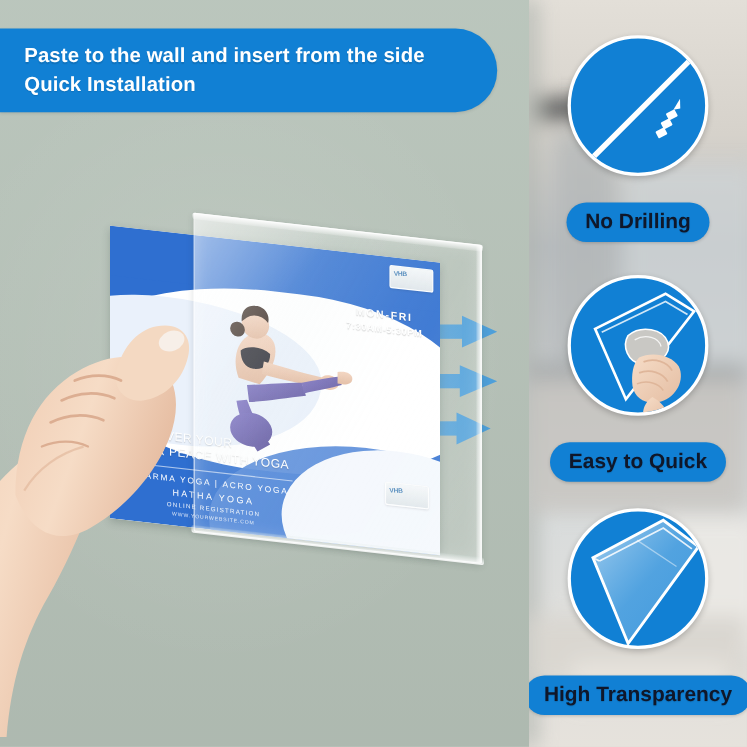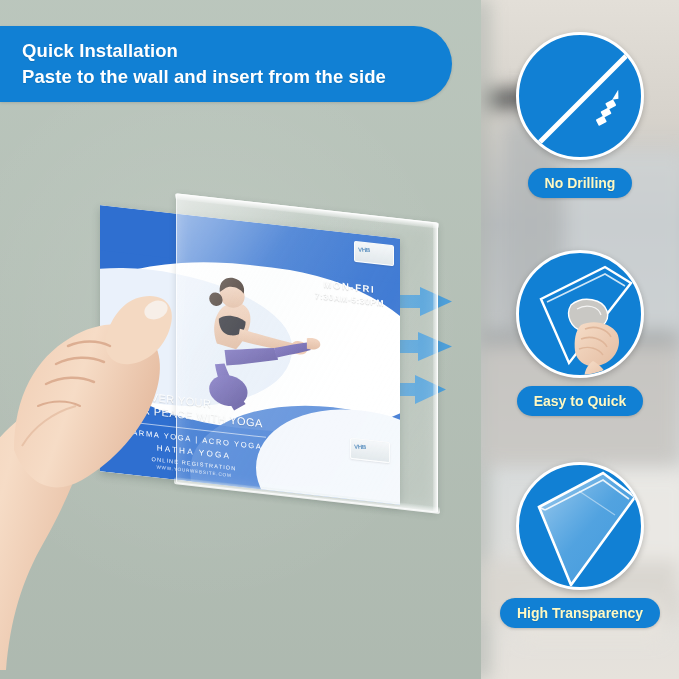--- a/index.html
+++ b/index.html
@@ -267,26 +267,26 @@
   .circle {
     width: 128px; height: 128px;
     border-radius: 50%;
     background: #1180d4;
     border: 3.5px solid #ffffff;
     position: relative;
     overflow: hidden;
     box-shadow: 0 2px 6px rgba(0,0,0,0.22);
   }
   .pill {
-    margin-top: 8px;
+    margin-top: 24px;
     background: #1180d4;
     border-radius: 18px;
     padding: 7px 17px;
-    color: #fef9c3;
-    font-size: 14px;
+    color: #0f172a;
+    font-size: 19px;
     font-weight: bold;
     white-space: nowrap;
     box-shadow: 0 1px 3px rgba(0,0,0,0.18);
     text-shadow: 0 1px 1px rgba(0,0,0,0.12);
   }
 </style>
 </head>
 <body>
 
 <div id="stage">
@@ -415,22 +415,22 @@
       <path d="M150 196 C164 190 180 190 192 196" stroke="#dcae92" stroke-width="2.5" fill="none" stroke-linecap="round"></path>
       <path d="M138 214 C154 206 172 206 186 212" stroke="#dcae92" stroke-width="2.5" fill="none" stroke-linecap="round"></path>
       <path d="M128 234 C144 226 162 226 176 232" stroke="#dcae92" stroke-width="2.5" fill="none" stroke-linecap="round"></path>
       <path d="M120 256 C134 250 150 250 162 256" stroke="#dcae92" stroke-width="2" fill="none" stroke-linecap="round"></path>
 
       <path d="M104 296 C116 276 136 262 158 256" stroke="#e0b498" stroke-width="2" fill="none" opacity="0.6"></path>
     </svg>
 
     <div class="banner">
       <div class="banner-inner">
+        <div class="banner-line">Paste to the wall and insert from the side</div>
         <div class="banner-line">Quick Installation</div>
-        <div class="banner-line">Paste to the wall and insert from the side</div>
       </div>
     </div>
   </div>
 
   <div class="right-col">
 
     <svg class="right-photo" viewBox="0 0 198 679" preserveAspectRatio="none">
       <defs>
         <linearGradient id="rg1" x1="0" y1="0" x2="0" y2="1">
           <stop offset="0" stop-color="#e3dfd8"></stop>

